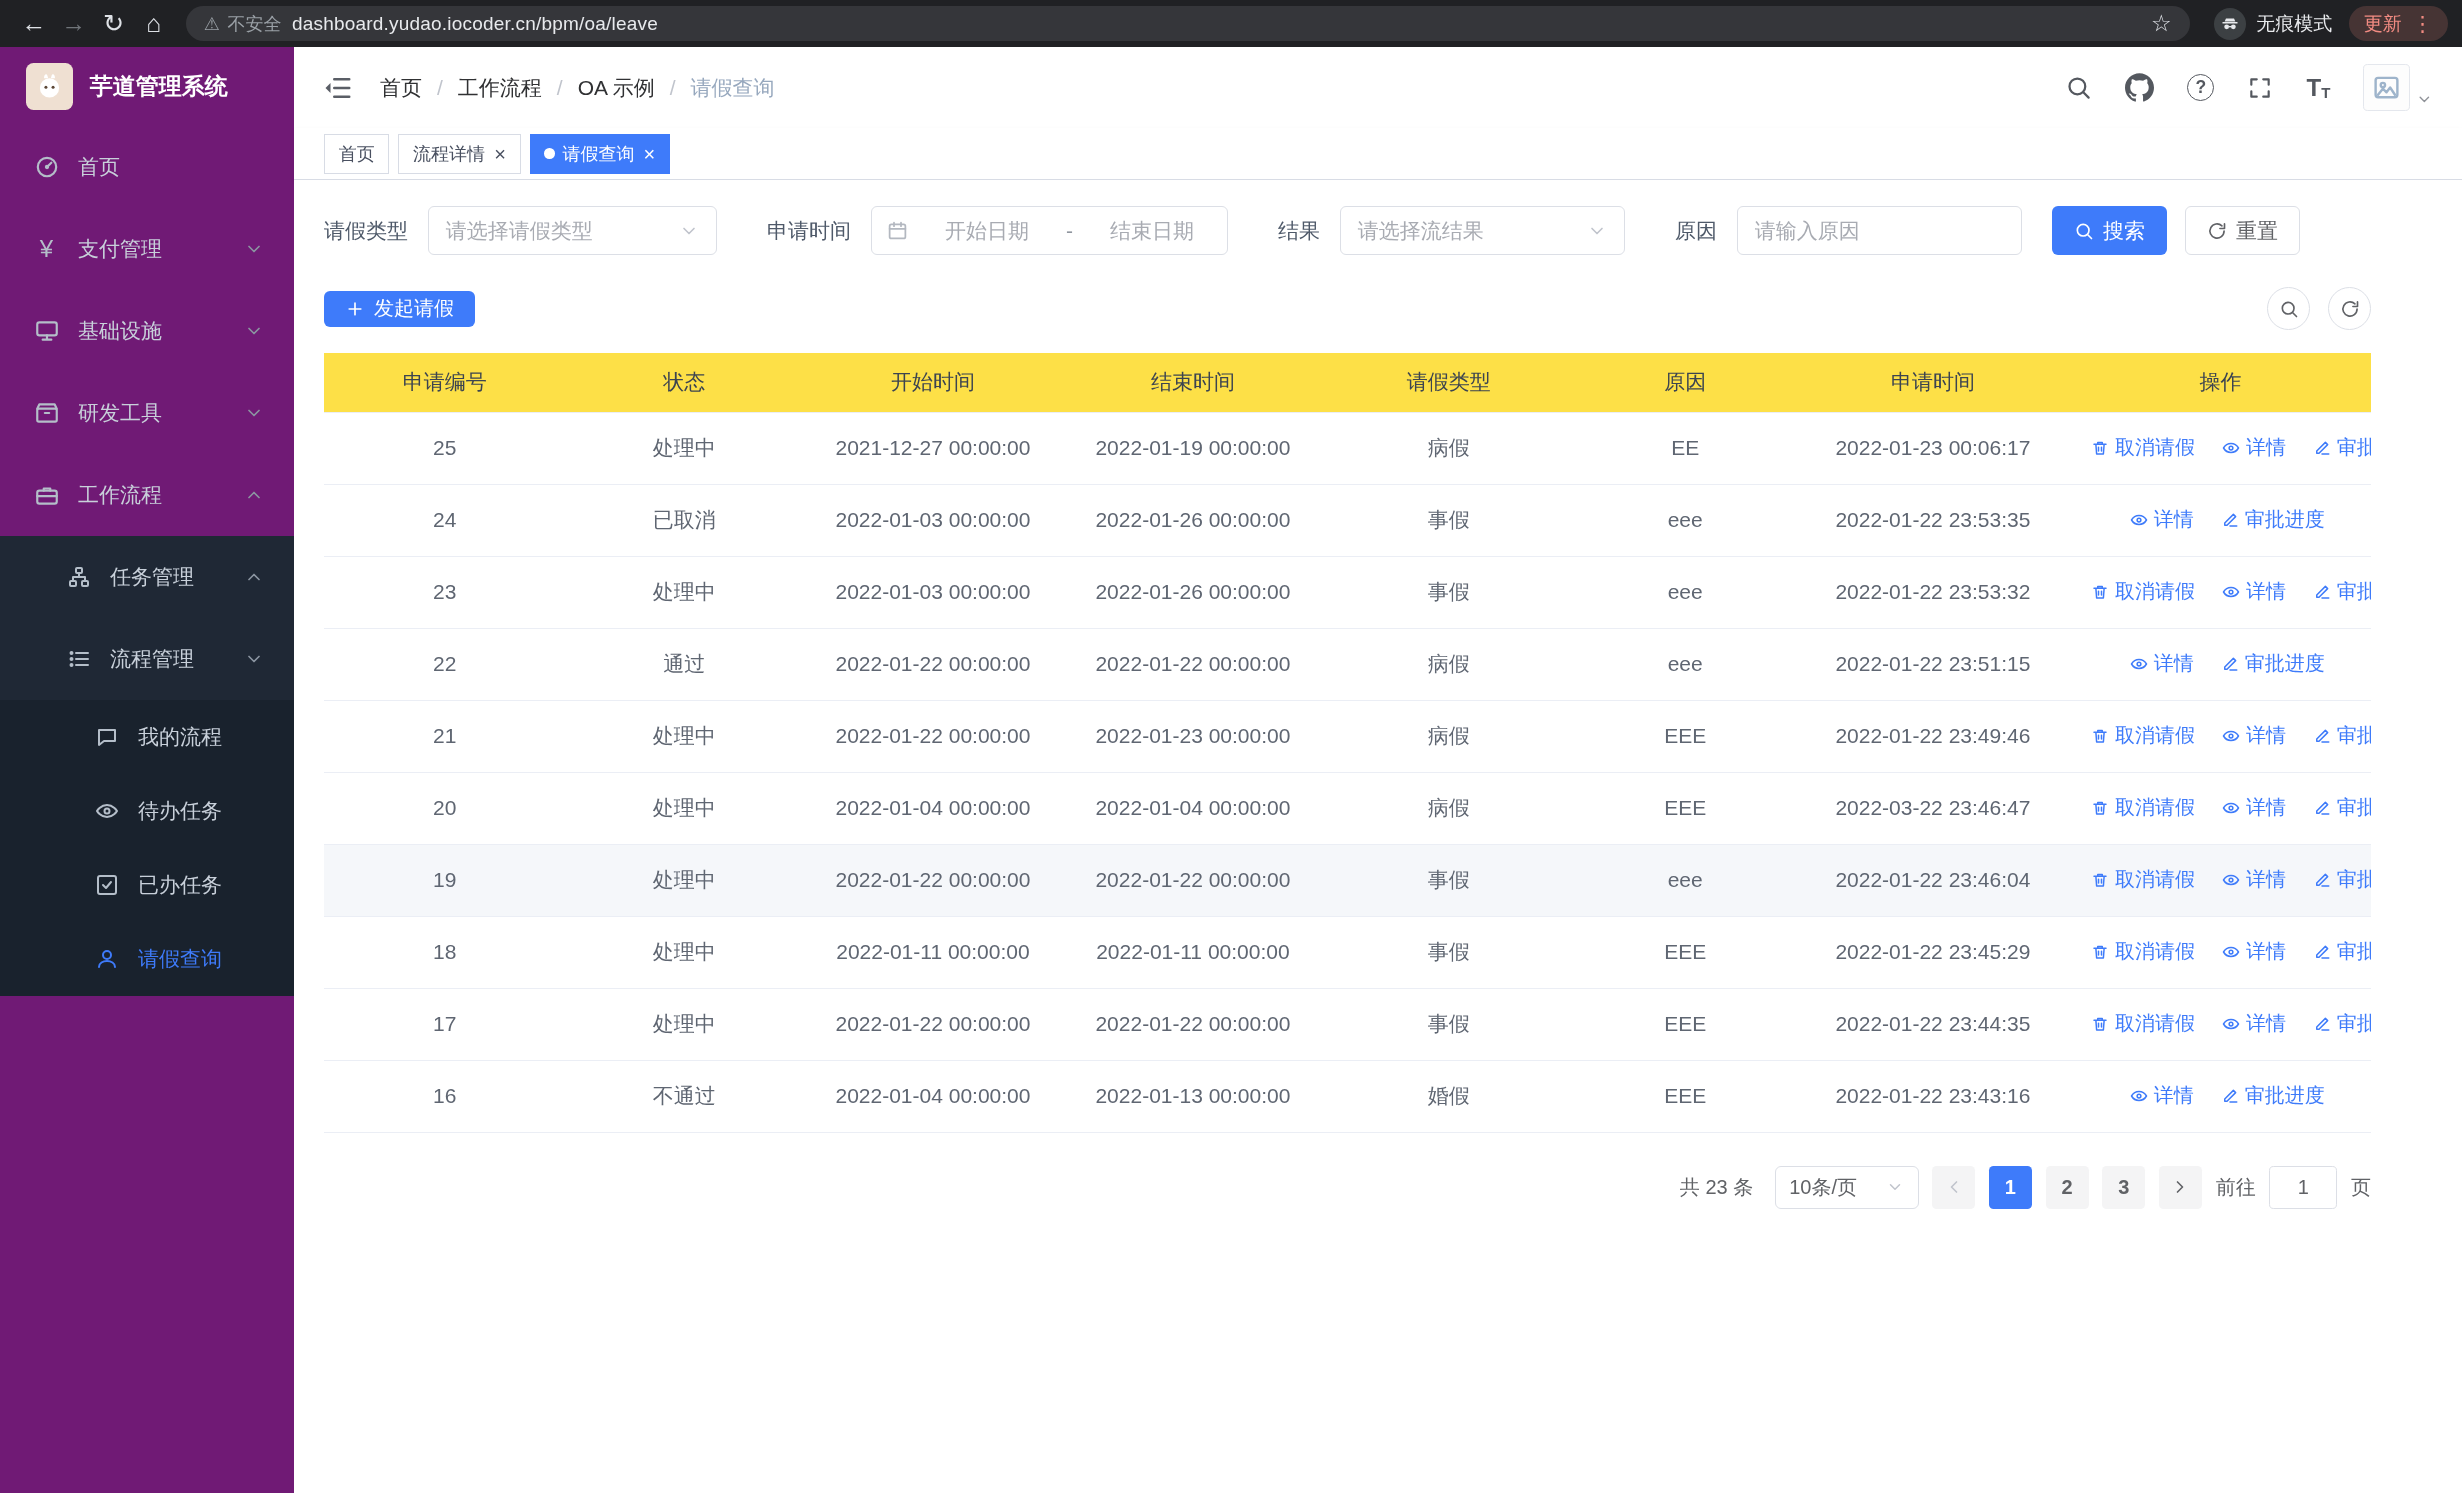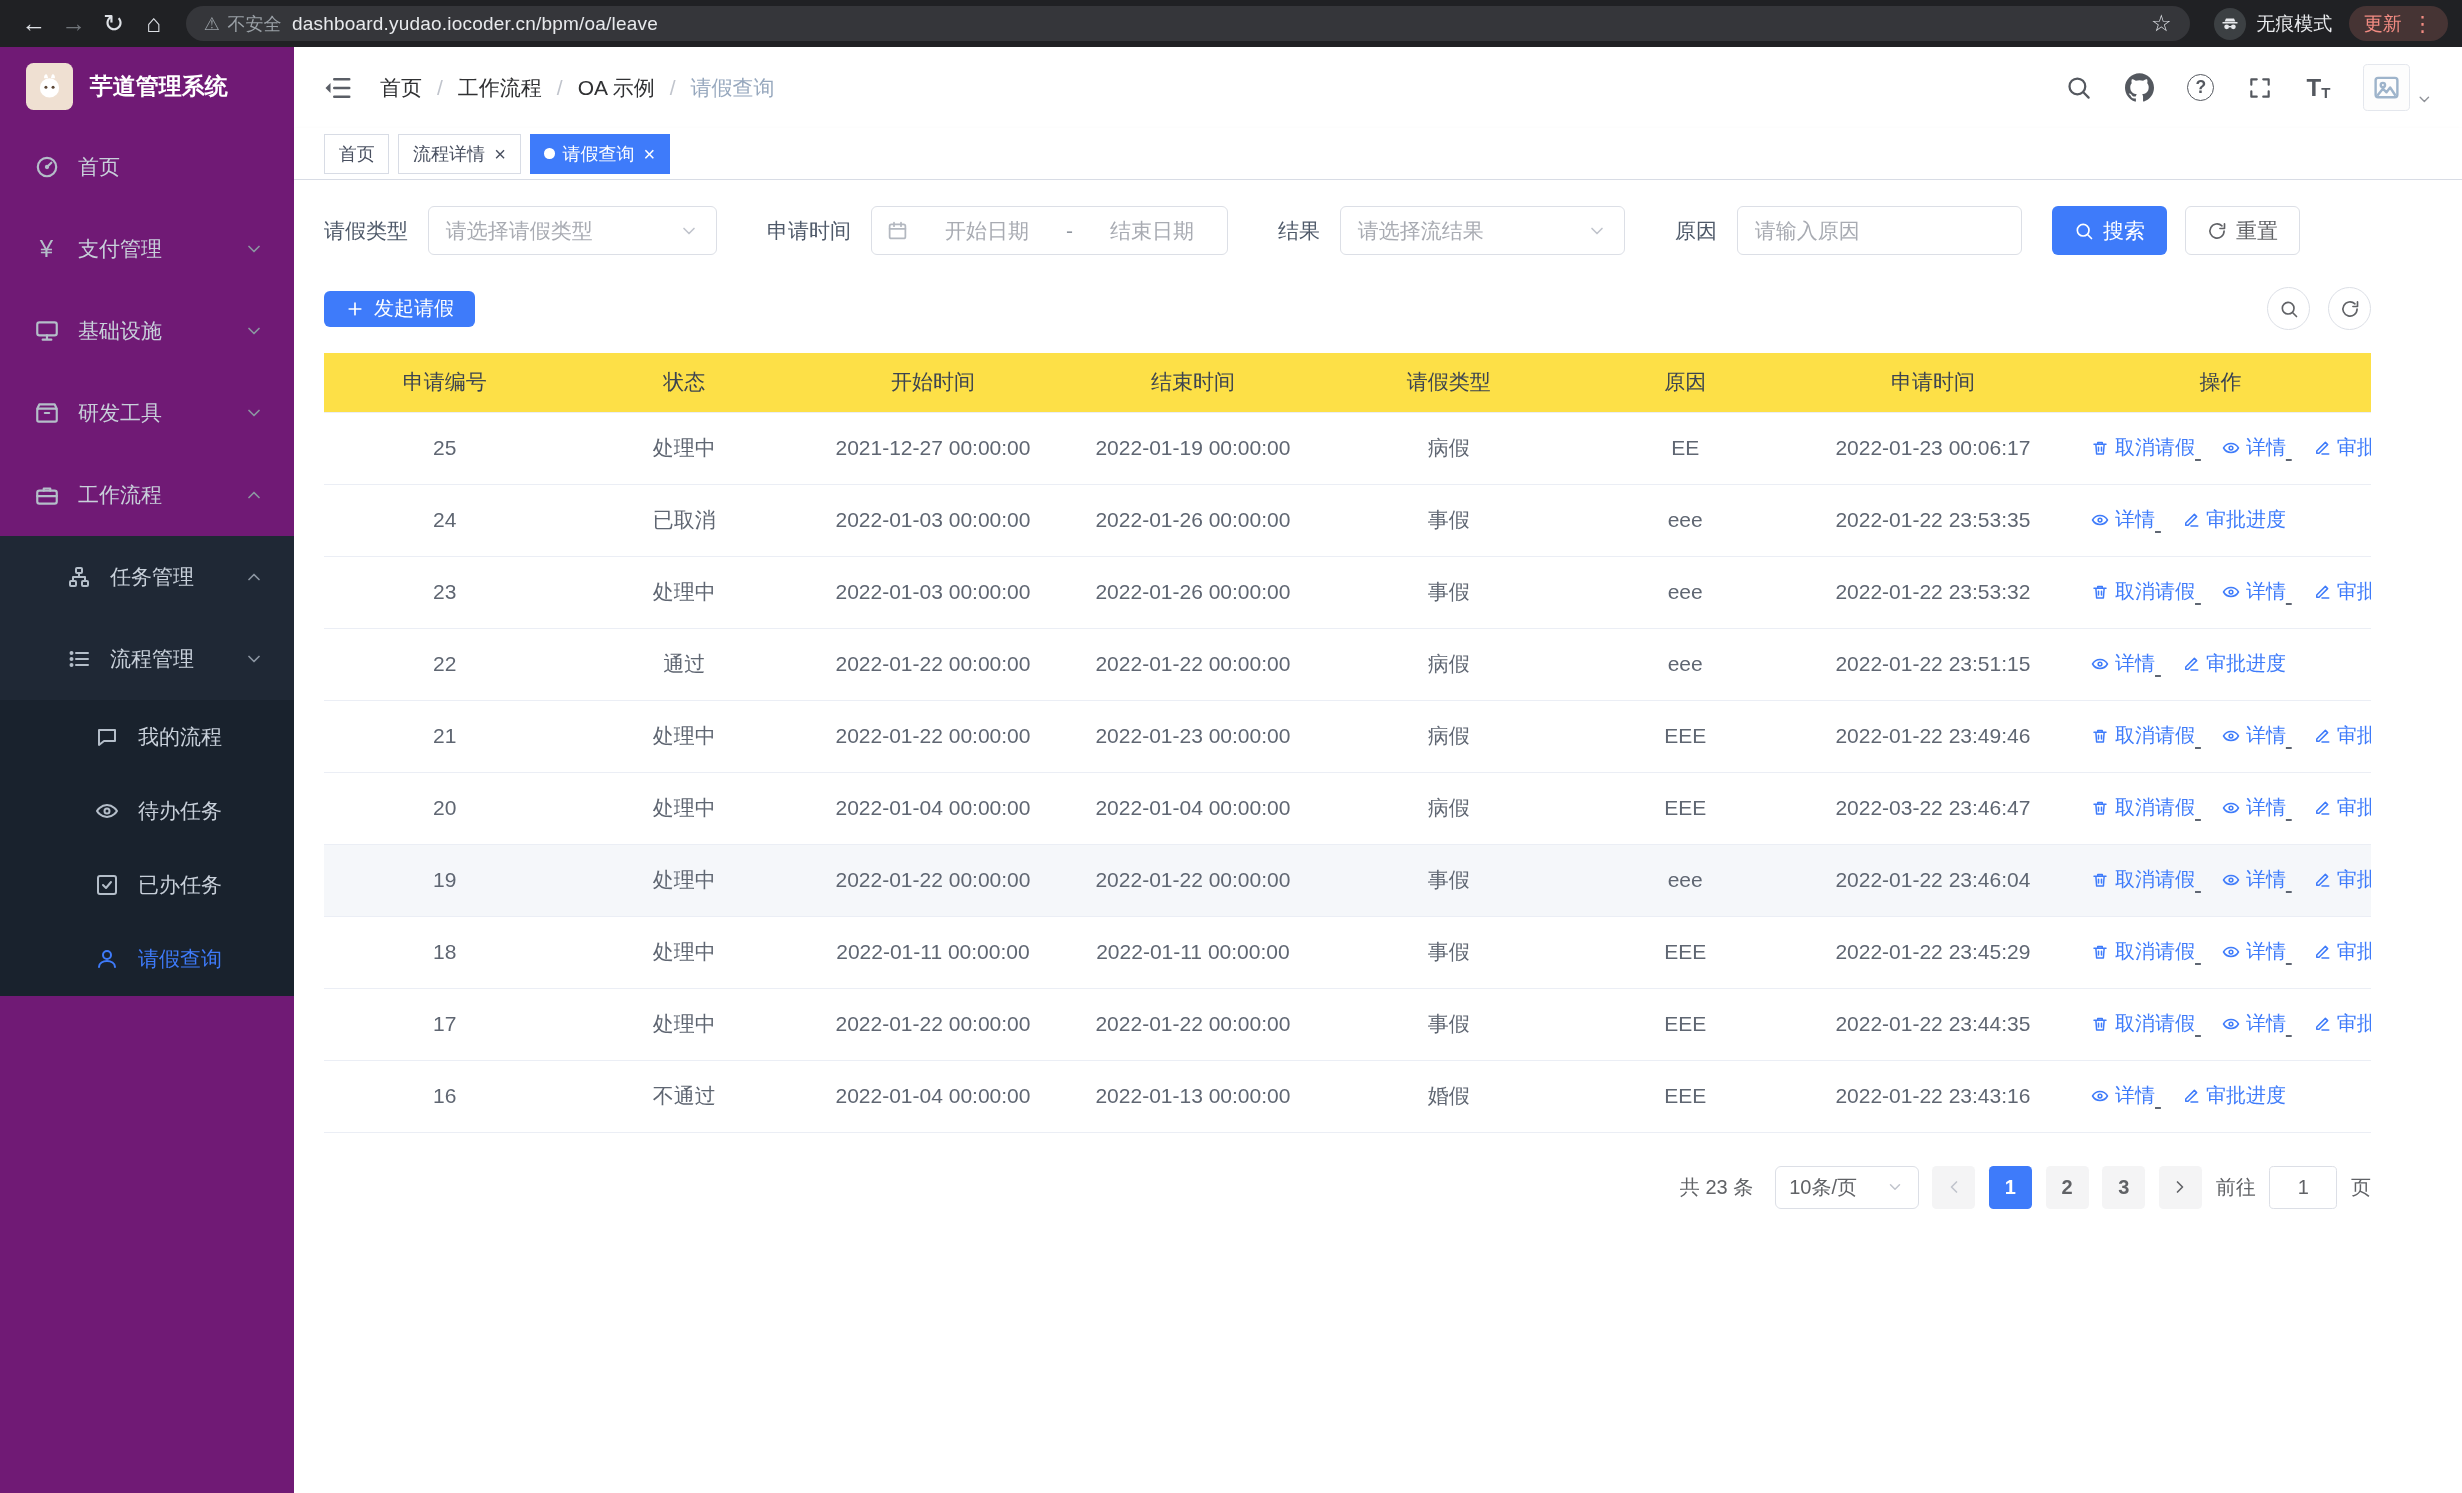--- a/index.html
+++ b/index.html
@@ -104,21 +104,21 @@
   .mini-group { margin-left:auto; display:flex; gap:18px; }
   .mini-btn { width:43px; height:43px; border-radius:50%; border:0.8px solid #dcdfe6; background:#fff; color:#606266;
               display:flex; align-items:center; justify-content:center; cursor:pointer; }
 
   table.grid { margin-top:23px; width:100%; border-collapse:collapse; table-layout:fixed; }
   .grid th { background:#fde047; height:59px; font-size:21px; font-weight:400; color:#3c4450;
              border-bottom:0.8px solid #ebeef5; }
   .grid td { height:72px; text-align:center; font-size:21px; color:#5f6672; border-bottom:0.8px solid #ebeef5;
              overflow:hidden; white-space:nowrap; }
   .grid tr.hover td { background:#f5f7fa; }
-  td.ops { text-align:left; padding-right:7.6px;text-decoration:underline; }
+  td.ops { text-align:center; padding-right:7.6px; }
   .op { color:var(--accent); font-size:20px; display:inline-flex; align-items:center; gap:6px; margin-left:21px;
         text-decoration:none; cursor:pointer; }
   .op svg { flex:0 0 auto; }
 
   .pagination { margin-top:33px; display:flex; align-items:center; justify-content:flex-end; gap:13.7px;
                 font-size:20px; color:#606266; padding-bottom:30px; }
   .pg-total { margin-right:7.6px; }
   .page-size { width:144px; height:43px; font-size:20px; padding:0 13.7px; color:#606266; }
   .pg-btn { min-width:43px; height:43px; border-radius:4.6px; background:#f4f4f5; display:flex; align-items:center;
             justify-content:center; font-size:20px; font-weight:600; color:#606266; cursor:pointer; }

